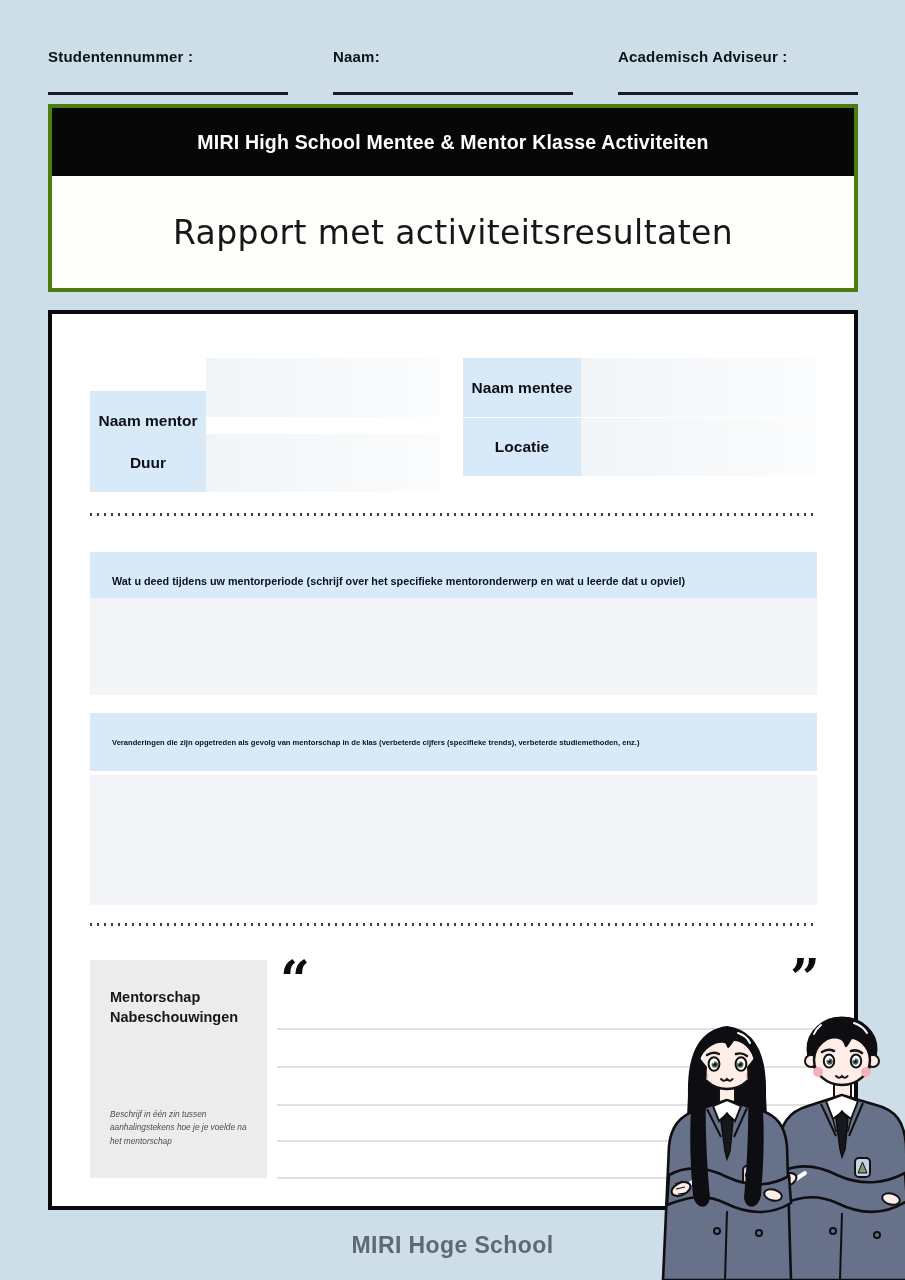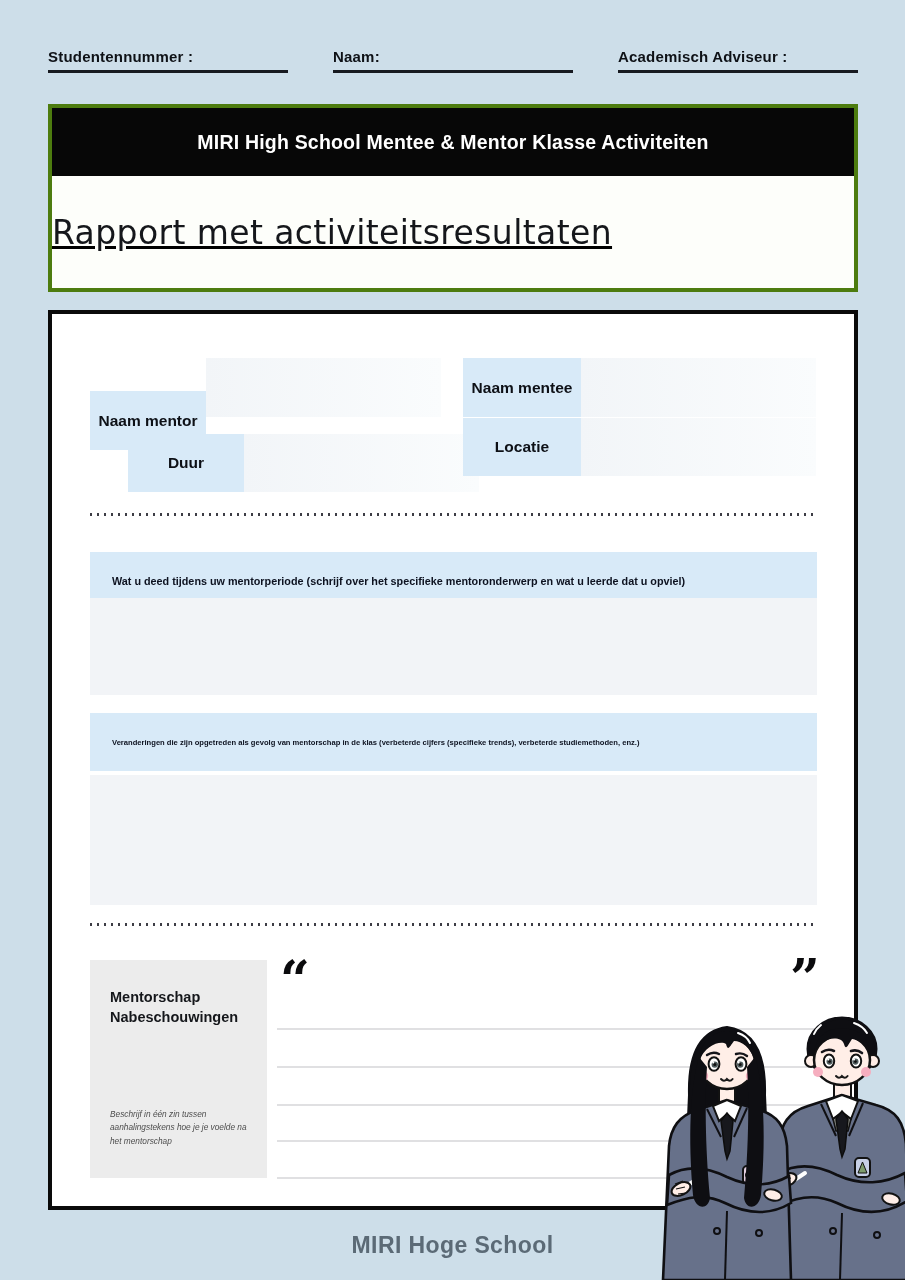--- a/index.html
+++ b/index.html
@@ -5,39 +5,39 @@
   html,body { margin:0; padding:0; }
   body { font-family:"Liberation Sans", sans-serif; }
 
   .page {
     position:relative; width:905px; height:1280px;
     background:var(--page-bg,#cddee9); overflow:hidden;
   }
 
   
   .top-fields { position:absolute; left:48px; top:48px; width:810px; display:flex; justify-content:space-between; }
-  .tfield { width:240px; border-bottom:3px solid #171a20; padding-bottom:4px; }
+  .tfield { width:240px; border-bottom:3px solid #171a20; padding-bottom:26px; }
   .tfield-label { font-size:15px; font-weight:bold; color:#0e1116; letter-spacing:.2px; }
 
   
   .header-block { position:absolute; left:48px; top:104px; width:810px; height:188px; box-sizing:border-box; border:4px solid #4d7c0f; background:var(--banner-bg,#070707); }
   .banner { height:68px; display:flex; align-items:center; justify-content:center; color:#ffffff; font-size:19.5px; font-weight:bold; letter-spacing:.2px; }
-  .title-area { height:112px; background:#fdfefa; display:flex; align-items:center; justify-content:flex-start;text-decoration:underline; }
+  .title-area { height:112px; background:#fdfefa; display:flex; align-items:center; justify-content:center; }
   .doc-title { font-family:"DejaVu Sans", sans-serif; font-weight:400; font-size:33px; color:#15171b; letter-spacing:.4px; }
 
   
   .panel { position:absolute; left:48px; top:310px; width:810px; height:900px; box-sizing:border-box; border:4px solid #0a0a0a; background:#ffffff; }
   .panel > * { position:absolute; }
 
   .fld { display:flex; }
   .fld .lbl { background:var(--accent-blue,#d8eaf8); display:flex; align-items:center; justify-content:center; font-weight:bold; font-size:15.5px; color:#0d1016; text-align:center; }
   .fld .inp { background:linear-gradient(90deg,#f2f5f8 0%,#fafcfd 100%); }
   .fld1 { left:38px;  top:44px; }  .fld1 .lbl { width:116px; height:59px;margin-top:33px; } .fld1 .inp { width:235px; height:59px; }
   .fld2 { left:411px; top:44px; }  .fld2 .lbl { width:118px; height:59px;text-align:right; } .fld2 .inp { width:235px; height:59px; }
-  .fld3 { left:38px;  top:120px;margin-left:38px; } .fld3 .lbl { width:116px; height:58px; } .fld3 .inp { width:235px; height:58px; }
+  .fld3 { left:38px;  top:120px; } .fld3 .lbl { width:116px; height:58px; } .fld3 .inp { width:235px; height:58px; }
   .fld4 { left:411px; top:104px; } .fld4 .lbl { width:118px; height:58px; } .fld4 .inp { width:235px; height:58px; }
 
   .dotted { height:3px; width:727px; left:38px;
     background-image:repeating-linear-gradient(90deg,#3d3d45 0 2.5px,transparent 2.5px 7px); }
   .divider1 { top:199px; } .divider2 { top:609px; }
 
   .sec-head { left:38px; width:727px; background:var(--accent-blue,#d8eaf8); box-sizing:border-box; display:flex; align-items:center; padding-left:22px; font-weight:bold; color:#0d1220; }
   .sec1-head { top:238px; height:57px; font-size:10.8px; }
   .sec2-head { top:399px; height:58px; font-size:7.6px; }
   .sec-body { left:38px; width:727px; background:var(--field-bg,#f2f4f7); }

